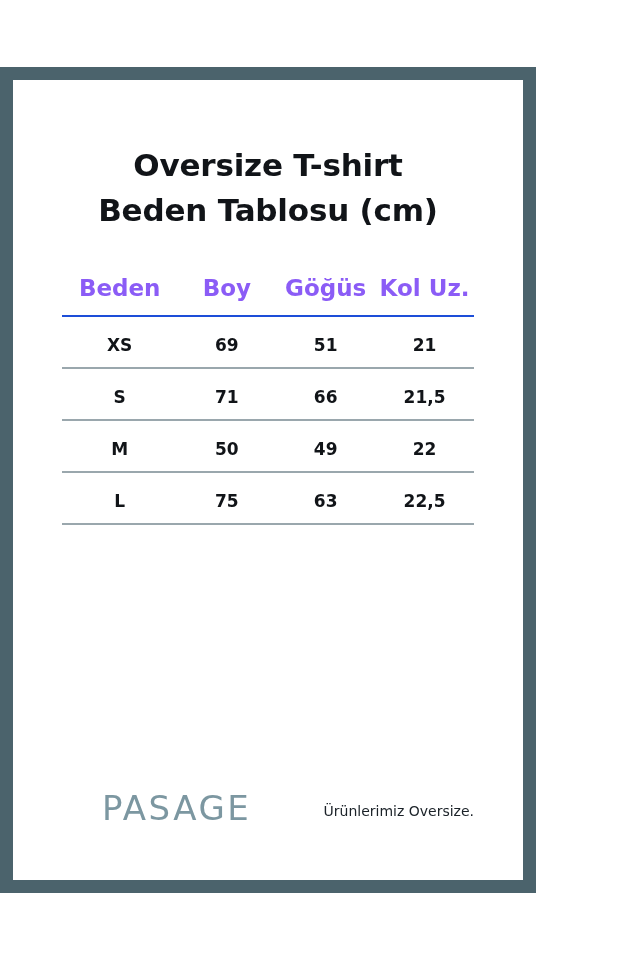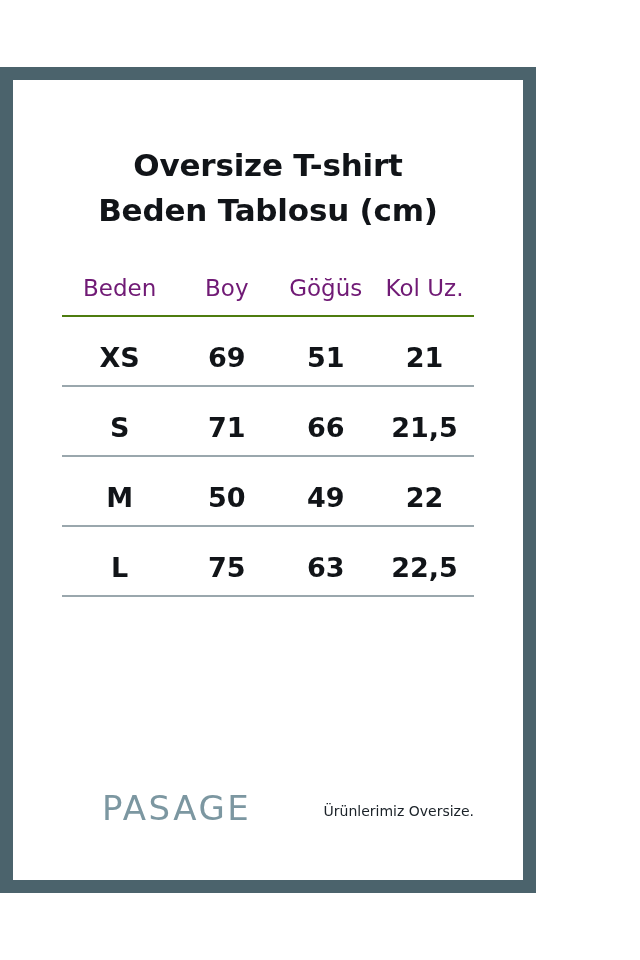--- a/index.html
+++ b/index.html
@@ -63,34 +63,34 @@
   }
 
   table.size-table {
     width: 100%;
     border-collapse: collapse;
     margin-top: 22px;
     table-layout: fixed;
   }
   table.size-table th {
     font-family: "DejaVu Sans", sans-serif;
-    font-weight: normal;
+    font-weight: bold;
     font-size: 23px;
-    color: #701a75;
+    color: #8b5cf6;
     padding: 6px 0 14px 0;
     text-align: center;
-    border-bottom: 2px solid #4d7c0f;
+    border-bottom: 2px solid #1d4ed8;
   }
   table.size-table td {
     font-family: "DejaVu Sans", sans-serif;
     font-weight: bold;
-    font-size: 27px;
+    font-size: 17px;
     color: #111418;
     text-align: center;
-    padding: 25px 0 12px 0;
+    padding: 18px 0 12px 0;
     border-bottom: 2px solid #9aa7ad;
   }
   table.size-table tr:last-child td {
     border-bottom: 2px solid #9aa7ad;
   }
   table.size-table col.c0 { width: 28%; }
   table.size-table col.c1 { width: 24%; }
   table.size-table col.c2 { width: 24%; }
   table.size-table col.c3 { width: 24%; }
 

